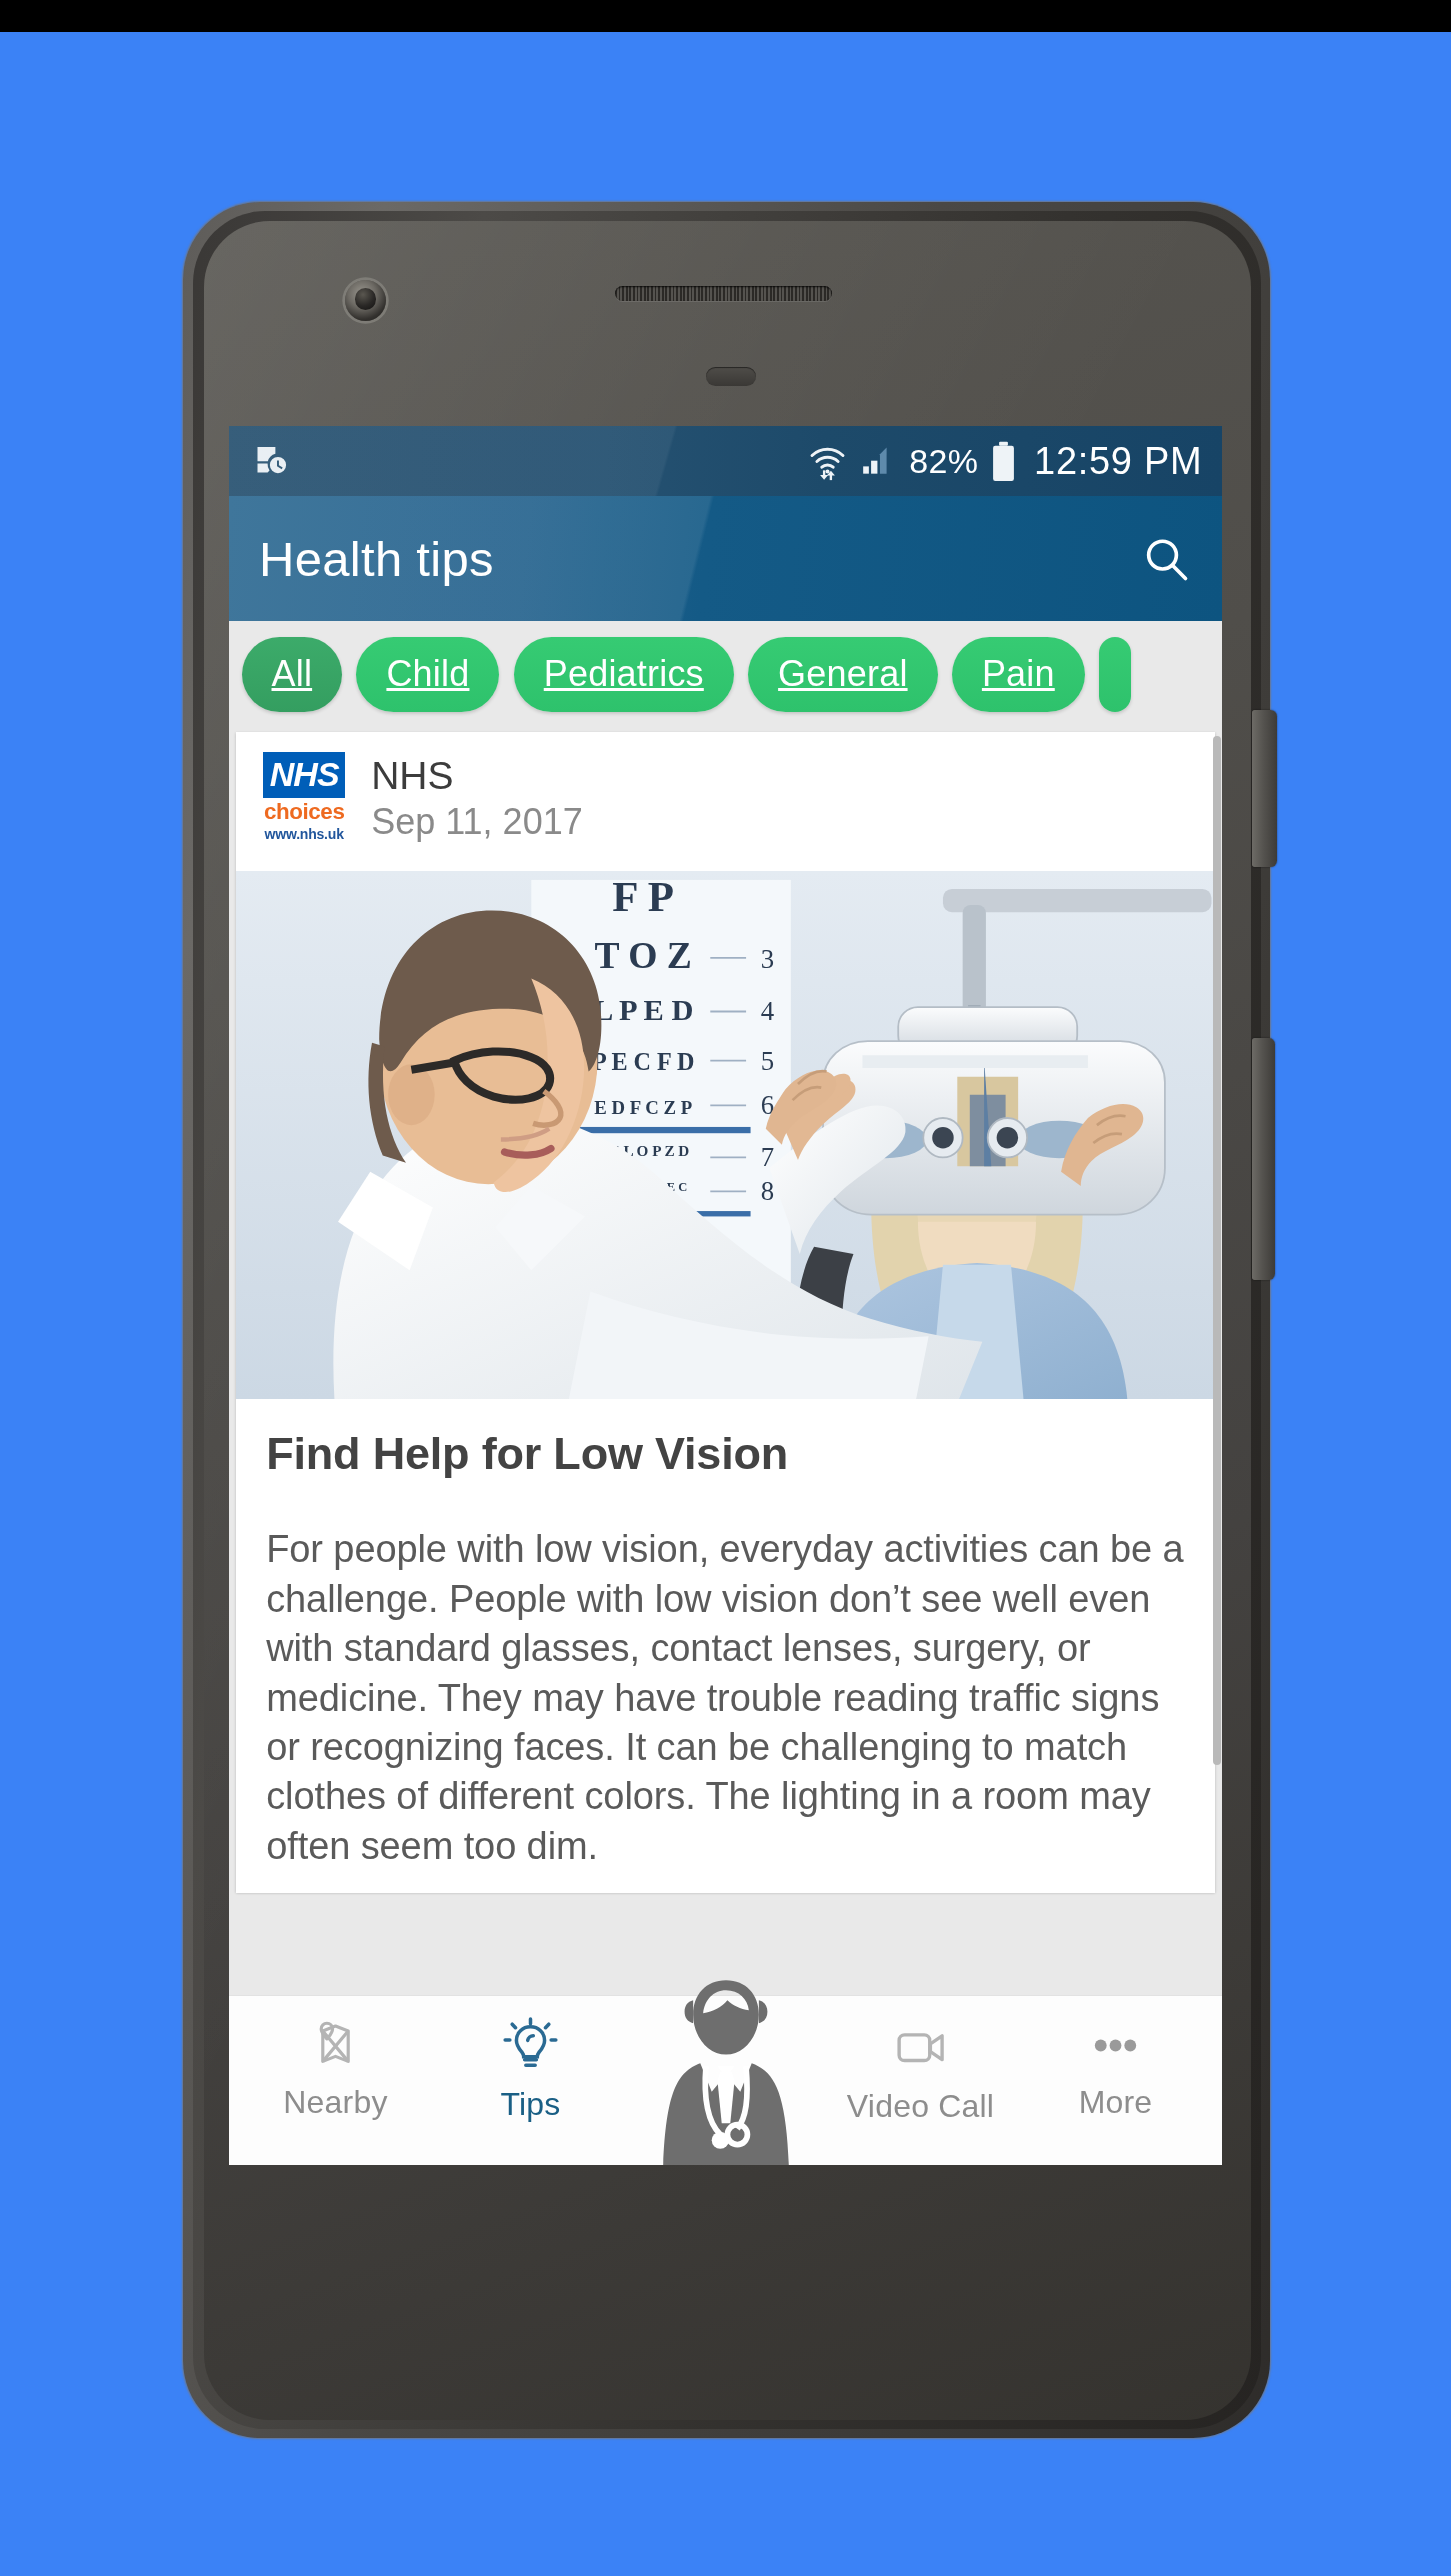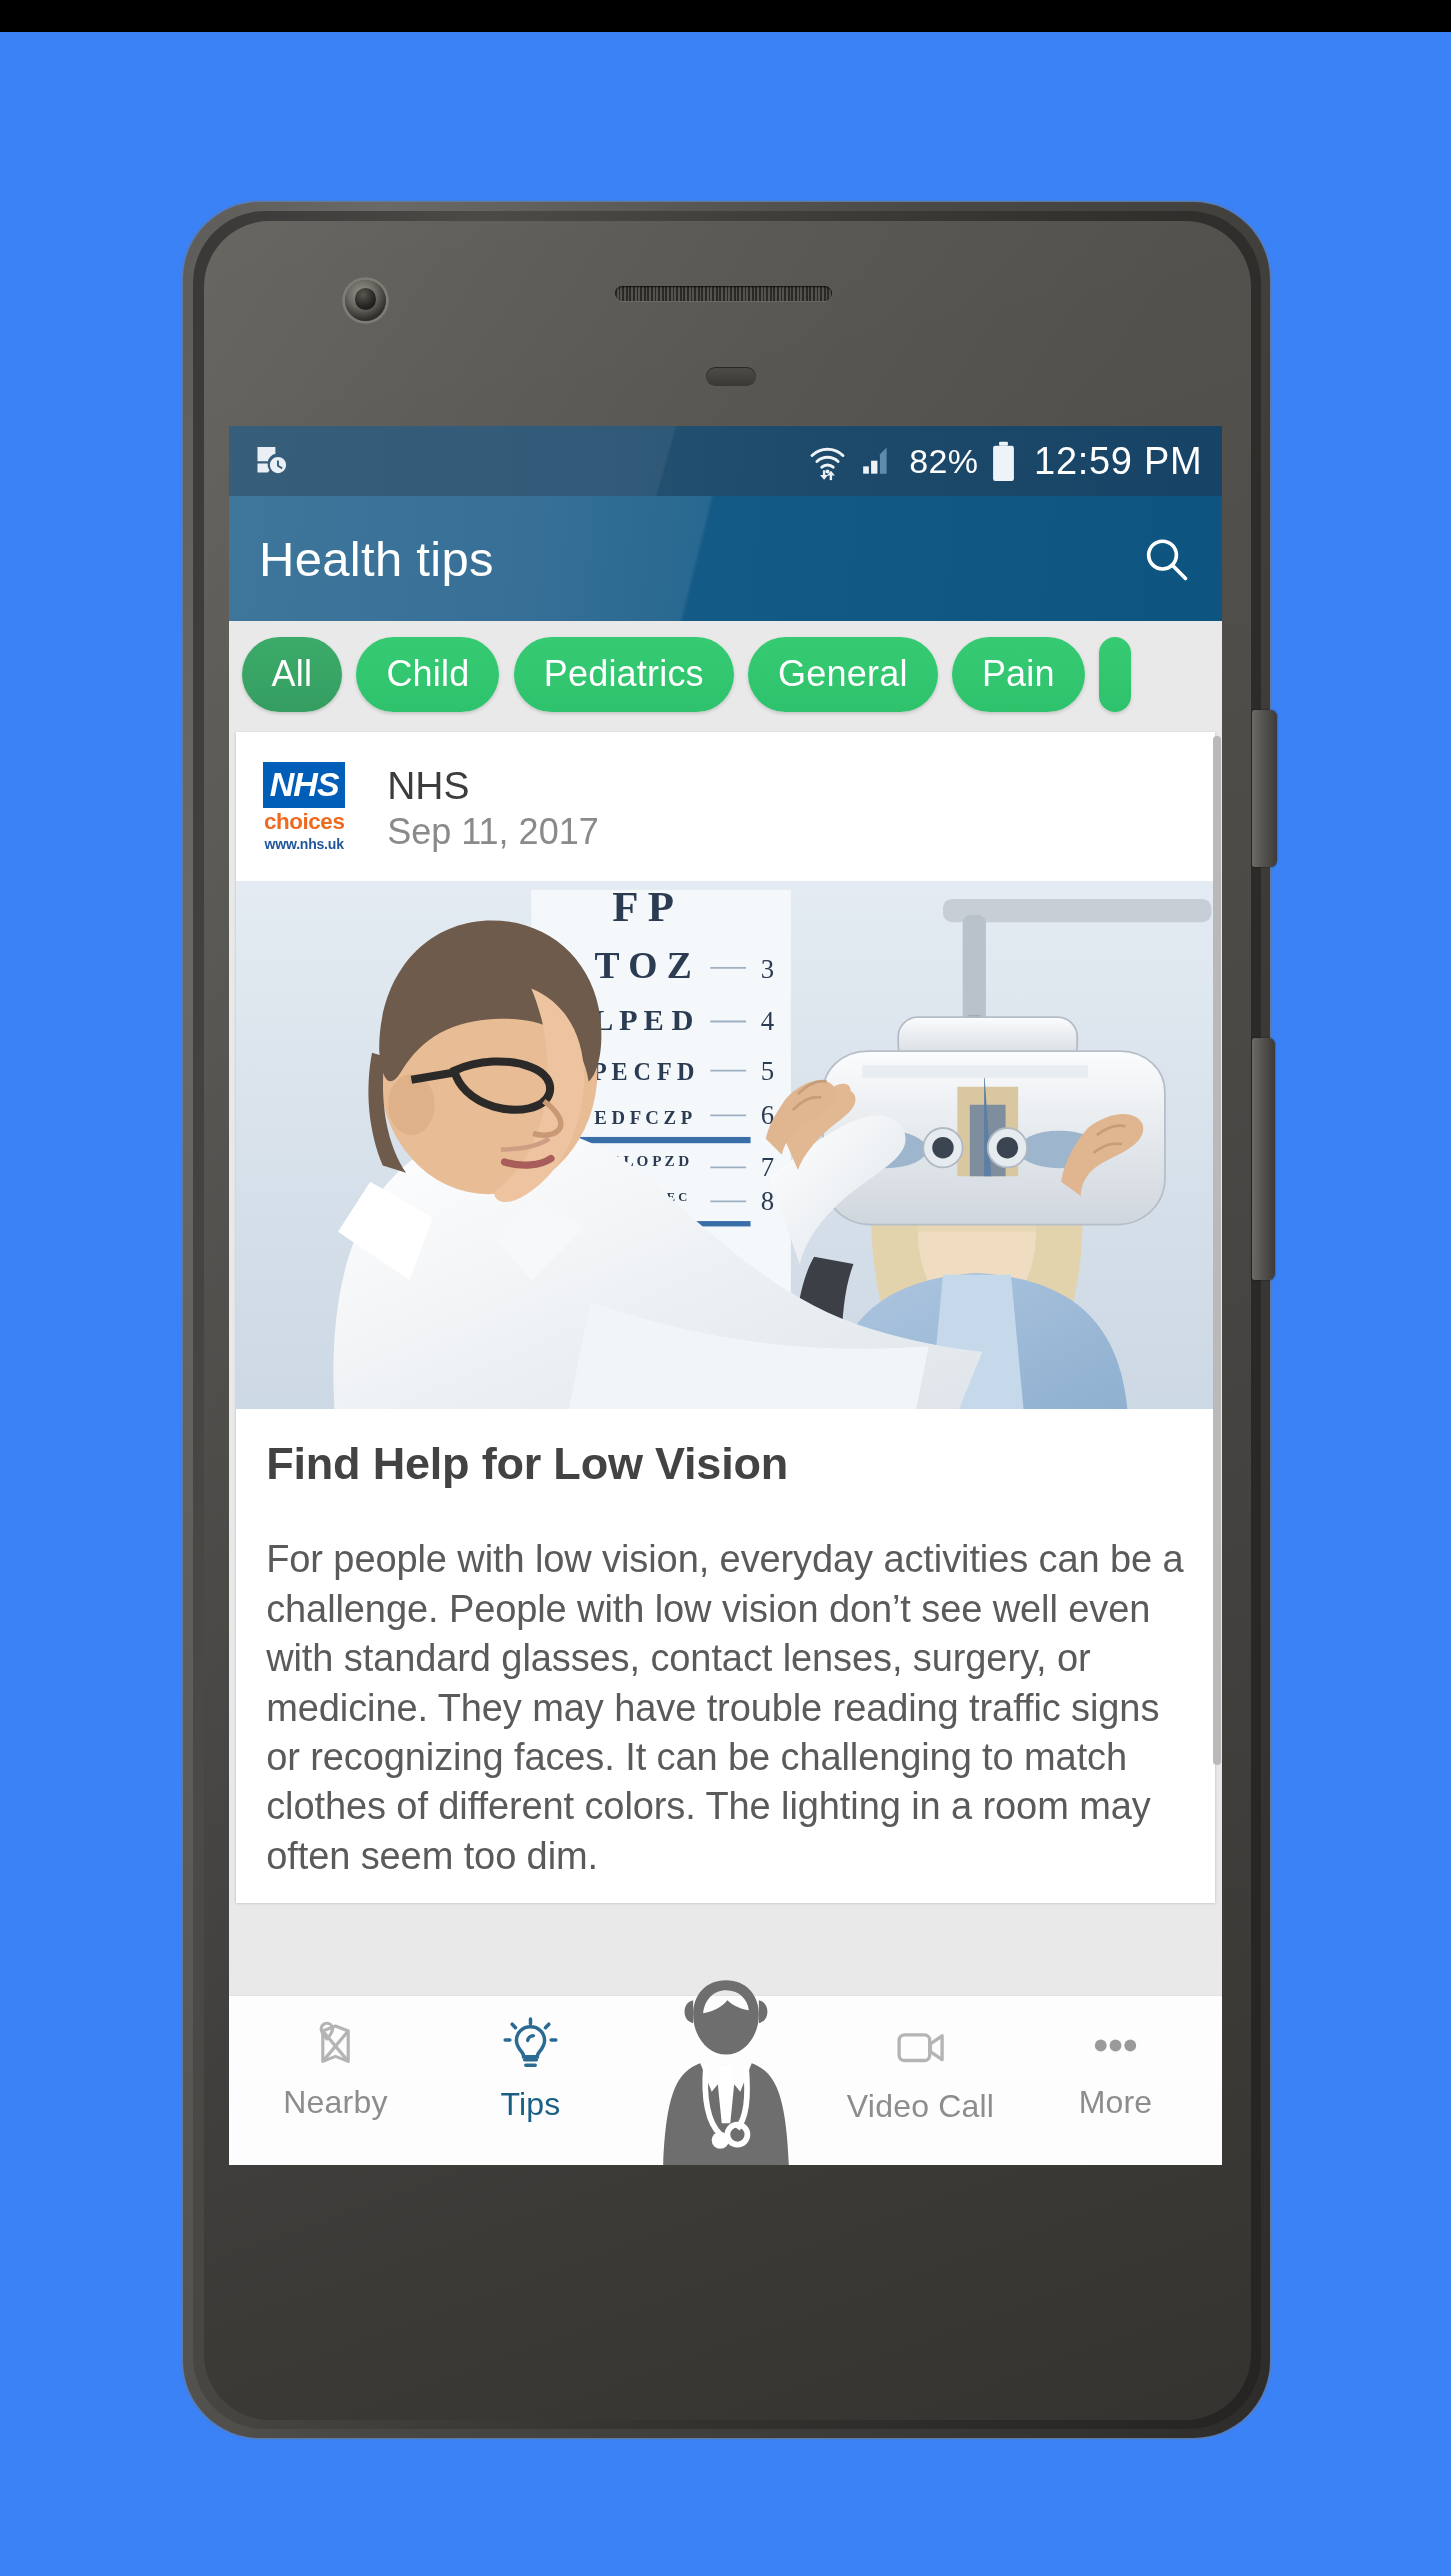--- a/index.html
+++ b/index.html
@@ -135,39 +135,40 @@
     flex: 0 0 auto;
     height: 75px;
     border-radius: 41px;
     display: flex; align-items: center; justify-content: center;
     padding: 0 30px;
     color: #fff;
     font-size: 36px;
     letter-spacing: 0.2px;
     white-space: nowrap;
     box-shadow: 0 1.8px 3.6px rgba(0,0,0,.16);
+    text-decoration: underline;
   }
   .chip.selected { background: linear-gradient(180deg,#3cab6a,#349e60); }
   .chip.normal   { background: linear-gradient(180deg,#36cb73,#2ec26c); }
   .chip.cut      { padding: 0 16px; }
 
   
   .feed {
     position: relative;
     height: 1438px;
     background: #e9e9e9;
     padding: 5.4px 7.2px 0 7.2px;
     overflow: hidden;
   }
   .card {
     background: #fff;
     box-shadow: 0 0.9px 2.7px rgba(0,0,0,.22);
     overflow: hidden;
   }
-  .card-head { display: flex; align-items: center; padding: 30px 27px 27px 27px; gap: 42px; }
+  .card-head { display: flex; align-items: center; padding: 20px 27px 27px 27px; gap: 26px; }
   .nhs-logo { width: 82px; flex: 0 0 82px; text-align: center; }
   .nhs-box {
     background: #005eb8; color: #fff; font-weight: 700; font-style: italic;
     font-size: 34px; line-height: 39px; letter-spacing: -0.9px;
     padding: 2.7px 3.6px 3.6px 3.6px; display: block;
   }
   .nhs-choices { color: #ee6a20; font-weight: 700; font-size: 22.4px; line-height: 27px; letter-spacing: -0.4px; }
   .nhs-url { color: #21569c; font-weight: 700; font-size: 14px; line-height: 19.7px; letter-spacing: -0.2px; }
   .src-block { display: flex; flex-direction: column; gap: 3.6px; }
   .src-name { font-size: 39px; color: #3c3c3c; }

